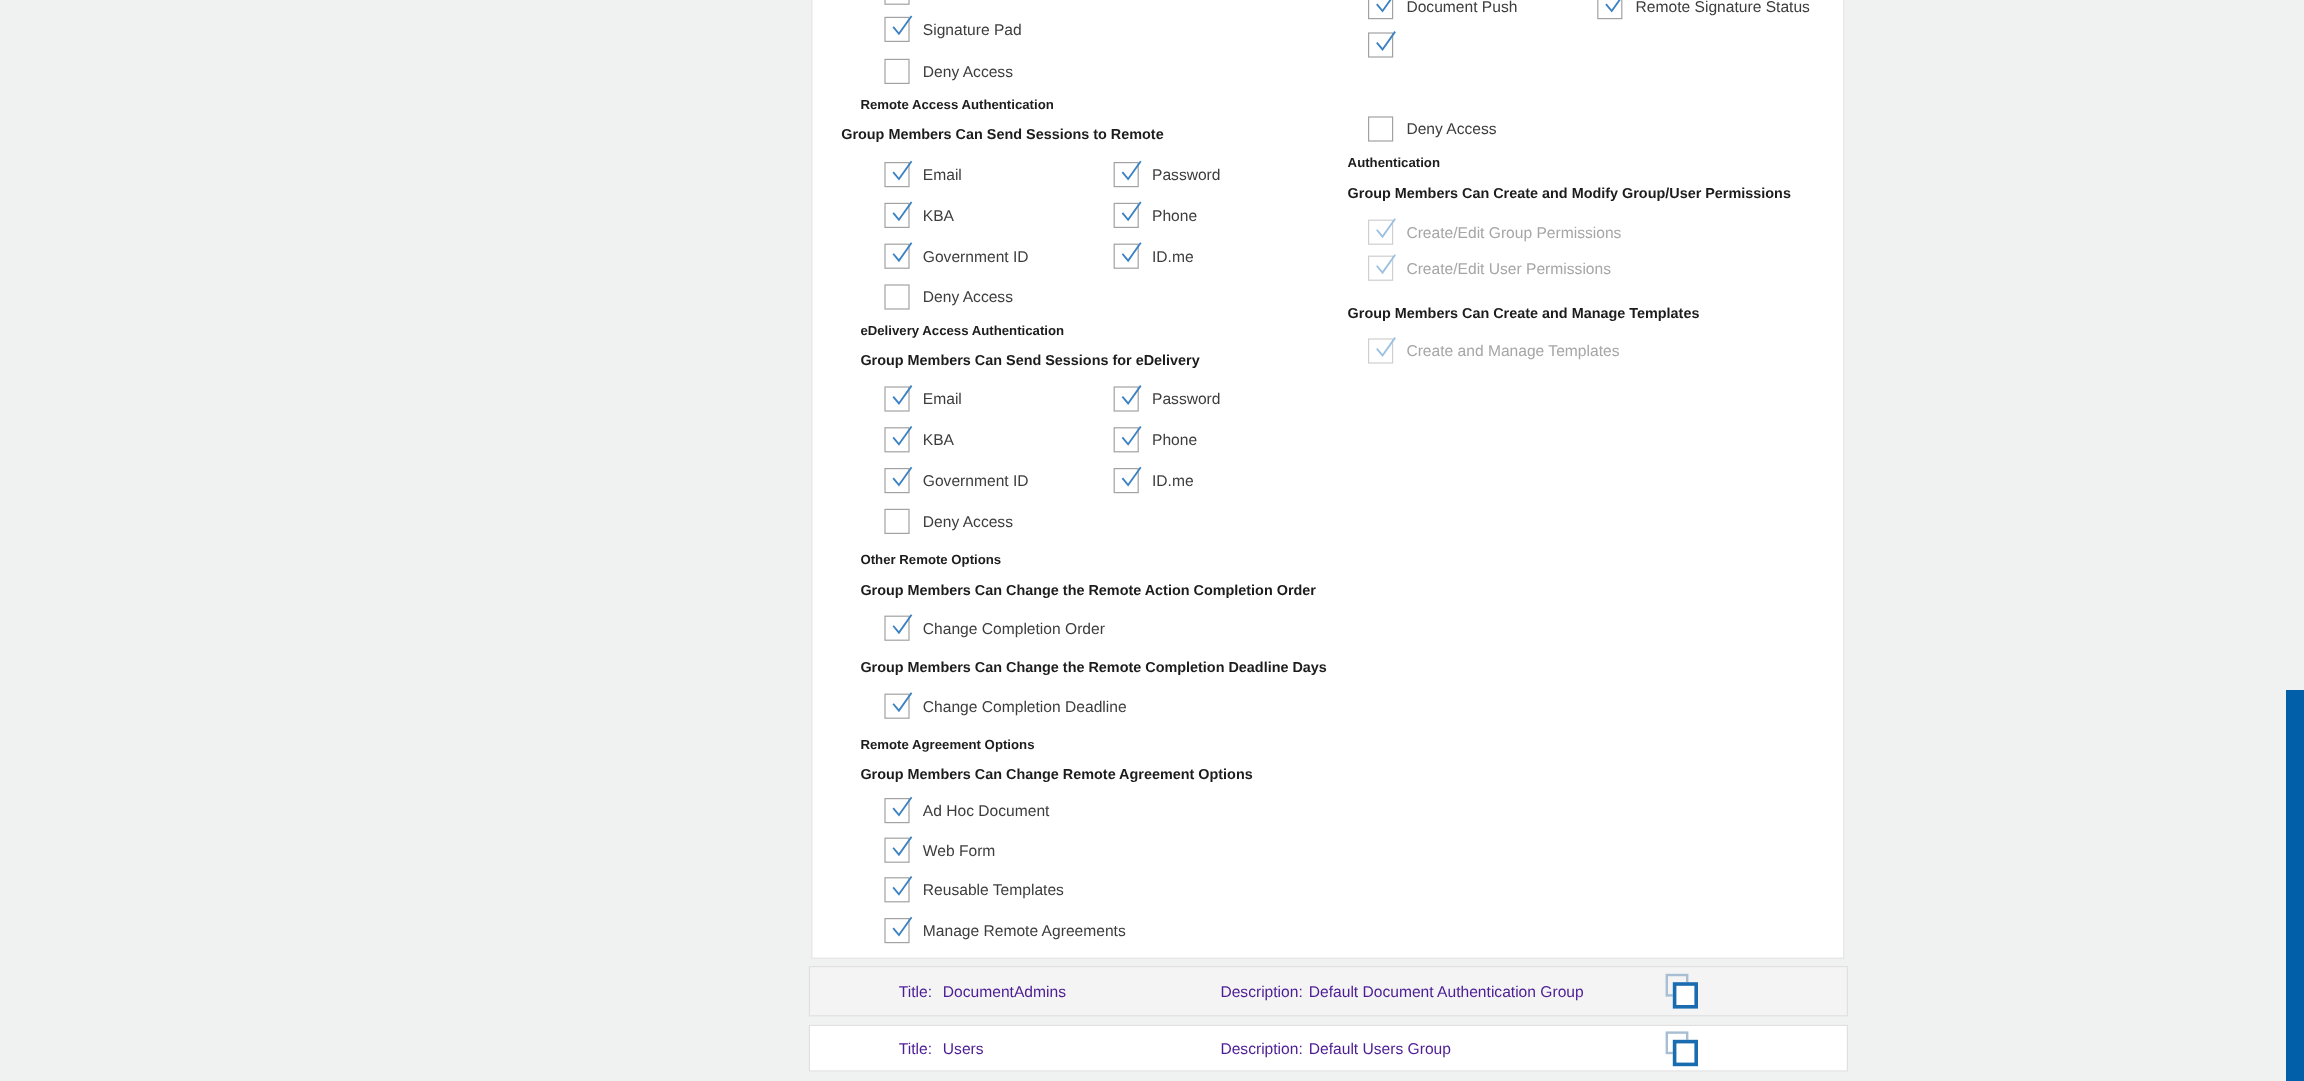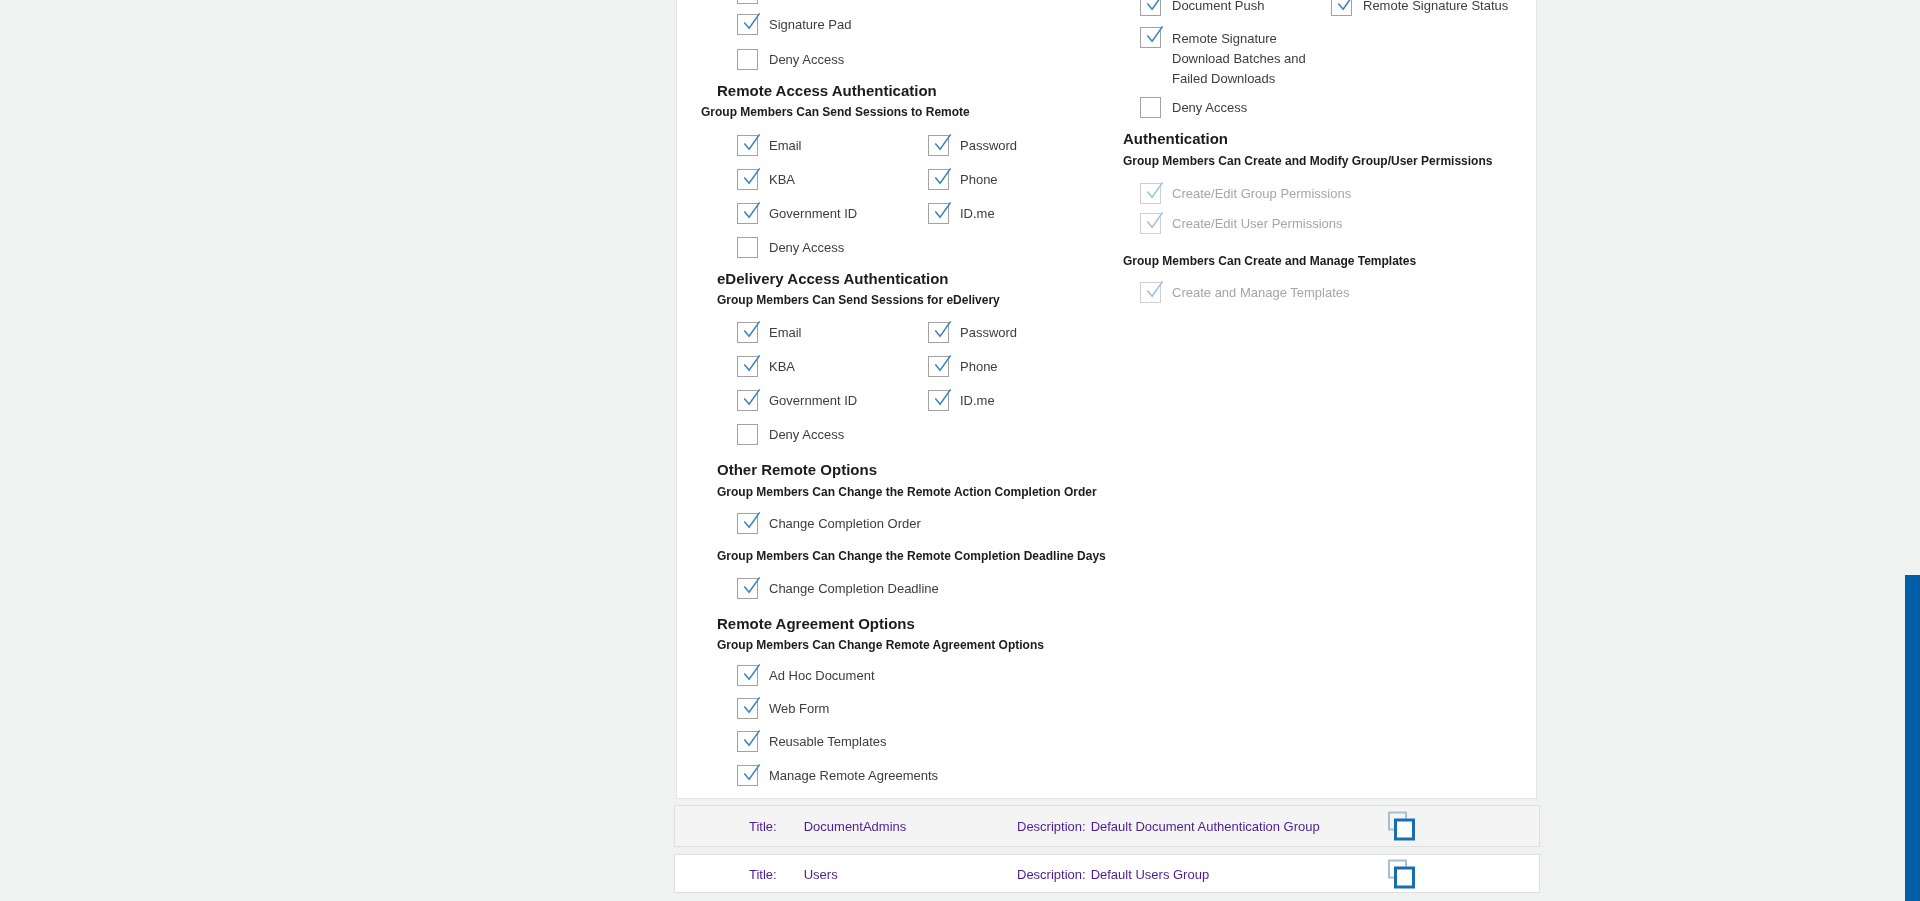--- a/index.html
+++ b/index.html
@@ -21,27 +21,27 @@
   .cb{width:21px;height:21px;min-width:21px;border:1px solid var(--checkbox-border);background:#fff;position:relative}
   .check{position:absolute;left:2px;top:-5px;width:23px;height:23px;display:none}
   .check path{fill:none;stroke:var(--check-blue);stroke-width:1.6}
   .cb.checked .check{display:block}
   .row.disabled .cb{border-color:var(--checkbox-border-disabled)}
   .row.disabled .check path{stroke:var(--check-blue-disabled)}
   .lbl{margin-left:11px;font-size:13px;line-height:21px;color:var(--label-text);white-space:nowrap}
   .lbl.multi{white-space:normal;width:150px;line-height:20px;margin-top:2px}
   .row.disabled .lbl{color:var(--label-text-disabled)}
 
-  .h1{position:absolute;font-size:15px;font-weight:700;color:var(--heading-text);white-space:nowrap}
+  .h1{position:absolute;font-size:11px;font-weight:700;color:var(--heading-text);white-space:nowrap}
   .h2{position:absolute;font-size:12px;font-weight:700;color:var(--heading-text);white-space:nowrap}
 
   .group-row{position:absolute;left:674px;width:866px;border:1px solid var(--row-border);background:#fff}
   .group-row.alt{background:var(--row1-bg)}
   .group-row .txt{position:absolute;top:50%;transform:translateY(-50%);font-size:13px;color:#4c1d95;white-space:nowrap;display:flex}
-  .group-row .val{margin-left:27px}
+  .group-row .val{margin-left:9px}
   .group-row .dval{margin-left:5px}
 
   .copy-icon{position:absolute;left:713px;top:50%;transform:translateY(-50%);width:28px;height:29px}
   .copy-icon .back{position:absolute;left:0;top:0;width:19px;height:19px;border:2px solid var(--copy-back);background:transparent}
   .copy-icon .front{position:absolute;left:6px;top:7px;width:21px;height:22px;border:3px solid var(--copy-front);background:#fff}
 
   .scrollbar{position:absolute;left:1905px;top:575px;width:15px;height:326px;background:var(--scrollbar-blue)}
 </style>
 </head>
 <body>
@@ -256,21 +256,20 @@
         </svg>
     </span>
     <span class="lbl">Remote Signature Status</span>
   </div>
   <div class="row" style="left:463px;top:27px">
     <span class="cb checked">
       <svg class="check" viewBox="0 0 24 24">
           <path d="M4.5 13 L9.5 19 L20.5 3.5"></path>
         </svg>
     </span>
-    <span class="lbl multi">Remote Signature Download Batches and Failed Downloads</span>
   </div>
   <div class="row" style="left:463px;top:97px">
     <span class="cb">
       
     </span>
     <span class="lbl">Deny Access</span>
   </div>
 
   <div class="h1" style="left:446px;top:130px">Authentication</div>
   <div class="h2" style="left:446px;top:154px">Group Members Can Create and Modify Group/User Permissions</div>

